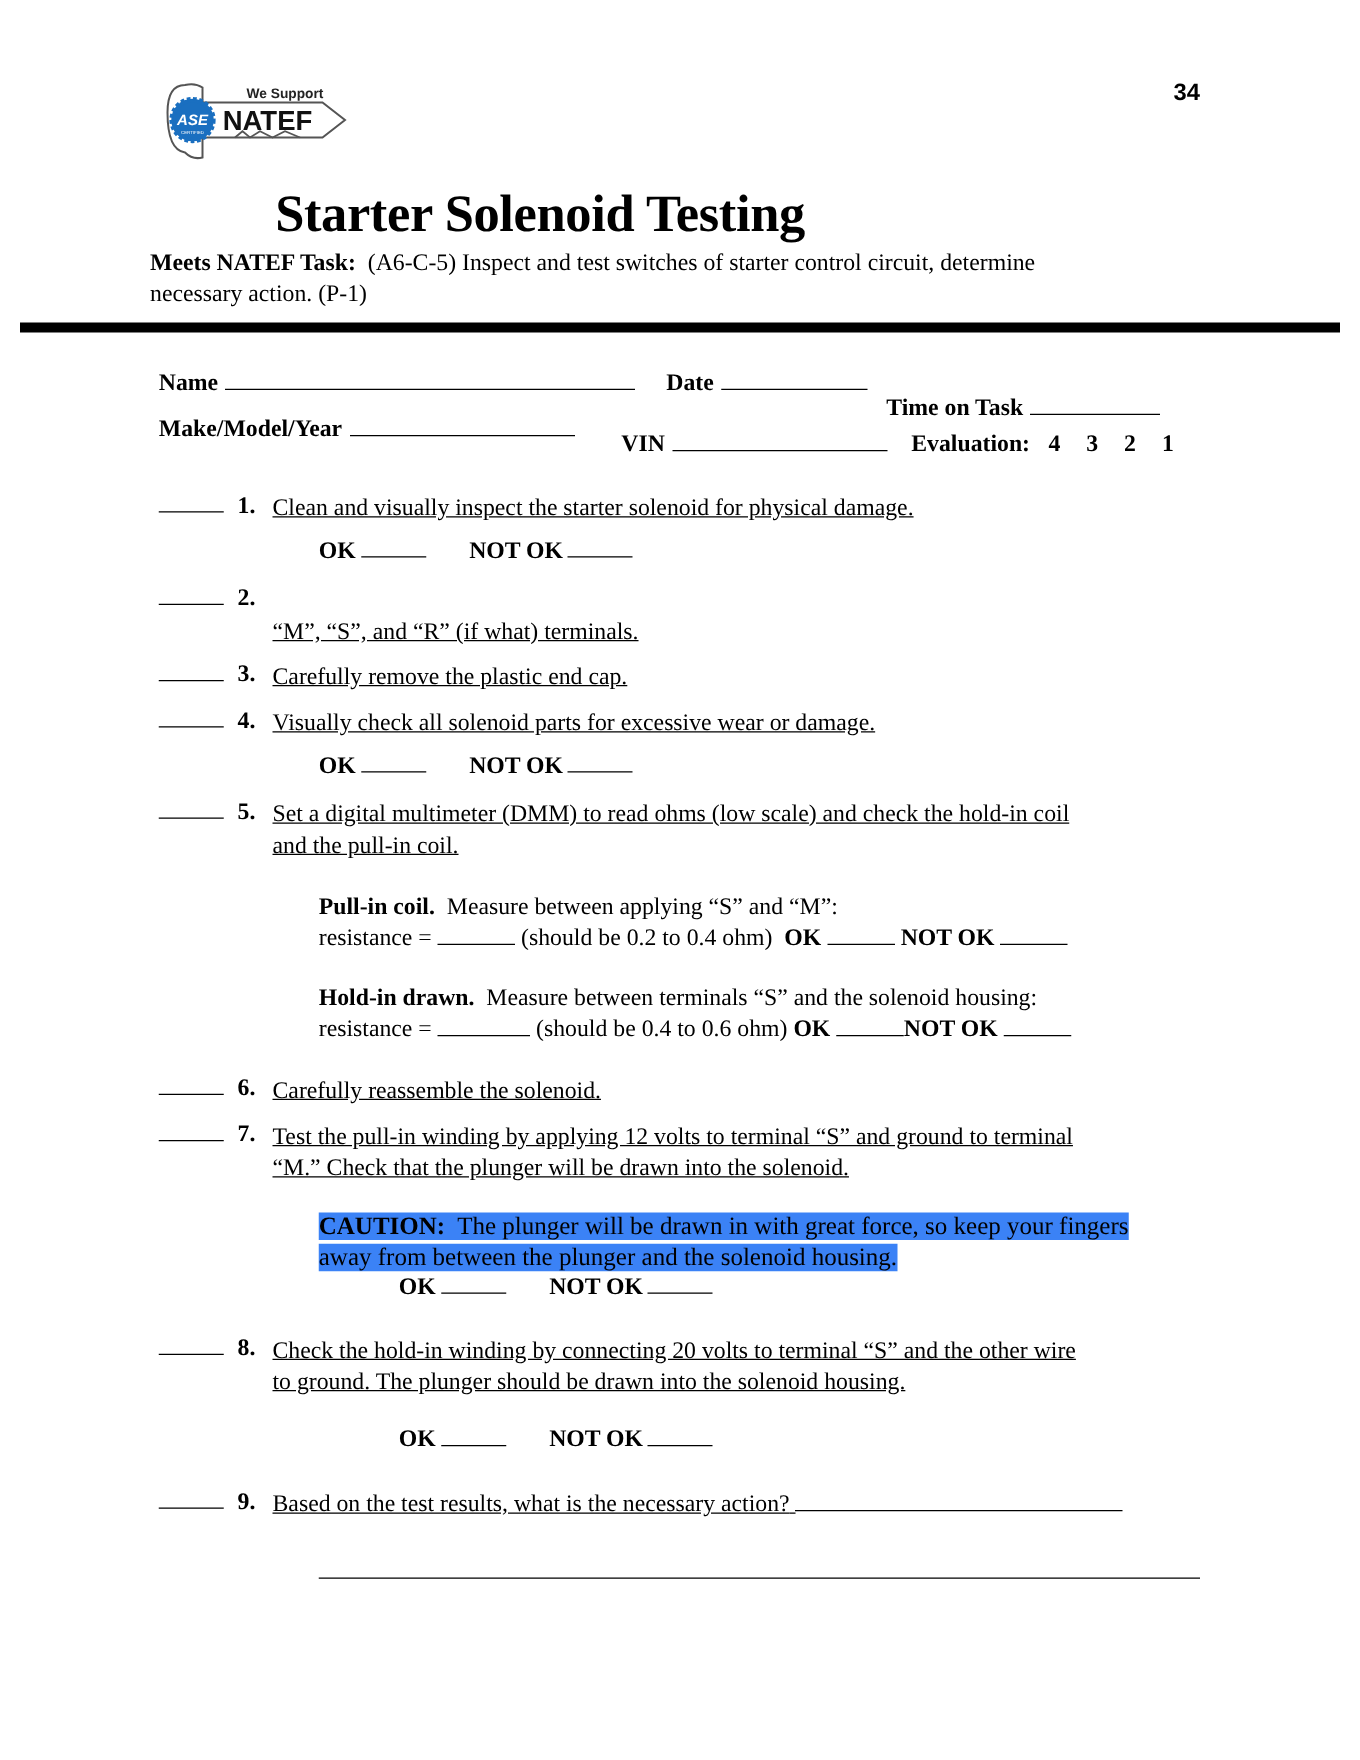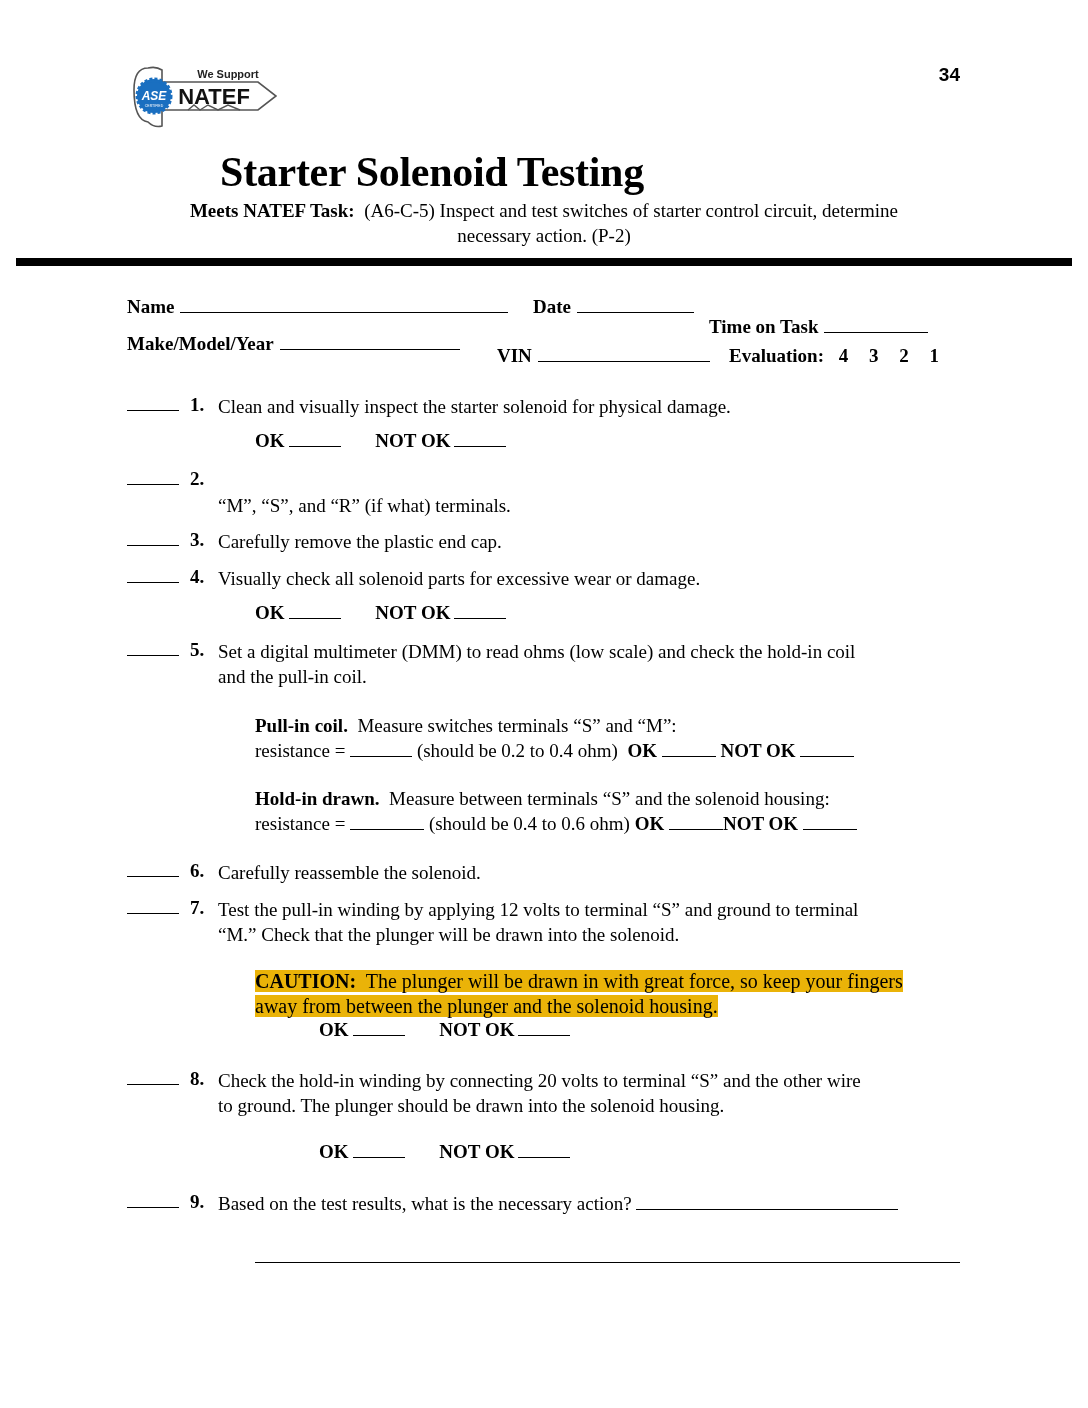--- a/index.html
+++ b/index.html
@@ -4,36 +4,36 @@
 <style>
   html, body { margin: 0; padding: 0; background: #ffffff; }
   body { width: 1088px; height: 1408px; position: relative; overflow: hidden;
          font-family: "Liberation Serif", "DejaVu Serif", serif; color: #000; }
   .abs { position: absolute; }
   .logo { left: 128px; top: 60px; width: 165px; height: 85px; }
   .pagenum { left: 920px; top: 64px; width: 40px; text-align: right;
              font-family: "Liberation Sans", sans-serif; font-weight: bold; font-size: 19px; }
   .title { left: 0; width: 864px; top: 148px; text-align: center;
            font-weight: bold; font-size: 42px; letter-spacing: -0.3px; }
-  .task { left: 120px; width: 848px; top: 198px; text-align: center; font-size: 19px; line-height: 25px; }
+  .task { left: 120px; width: 848px; top: 198px; text-align: left; font-size: 19px; line-height: 25px; }
   .task b { font-weight: bold; }
   .rule { left: 16px; top: 258px; width: 1056px; height: 8px; background: #000; }
   .fld { font-size: 19px; font-weight: bold; white-space: nowrap; }
   .blank { display: inline-block; border-bottom: 1.6px solid #000; vertical-align: baseline; height: 1px; margin-left: 6px; }
   .row { left: 127px; font-size: 19px; white-space: nowrap; }
   .chk { display: inline-block; width: 52px; border-bottom: 1.6px solid #000; height: 1px; vertical-align: baseline; }
   .num { position: absolute; left: 63px; font-weight: bold; }
-  .txt { position: absolute; left: 91px; line-height: 25px; white-space: nowrap; }
+  .txt { position: absolute; left: 91px; line-height: 25px; white-space: nowrap; text-decoration: underline; }
   .okline { font-weight: bold; font-size: 19px; white-space: nowrap; }
   .okline .b { display: inline-block; border-bottom: 1.6px solid #000; height: 1px; vertical-align: baseline; width: 52px; margin-left: 4px; }
   .sub { left: 255px; font-size: 19px; line-height: 25px; white-space: nowrap; }
   .sub b { font-weight: bold; }
   .uline { display: inline-block; border-bottom: 1.2px solid #000; height: 1px; vertical-align: baseline; }
   .caution { left: 255px; top: 969px; width: 692px; font-size: 20px; line-height: 25px; }
-  .caution span.hl { background: #eab308; }
+  .caution span.hl { background: #3b82f6; }
   .line { height: 0; border-top: 1.4px solid #000; }
 </style>
 </head>
 <body>
 
 <div class="abs logo">
   <svg width="165" height="85" viewBox="0 0 165 85">
     <path d="M20 8 Q6 8 6 30 Q6 60 20 62 Q26 68 34 66 L34 50 L130 50 L148 36 L130 22 L34 22 L34 10 Q28 6 20 8 Z" fill="#fff" stroke="#555" stroke-width="1.6"></path>
     <path d="M60 50 L66 45 L72 50 L80 45 L90 50 L100 45 L112 50" fill="none" stroke="#555" stroke-width="1.4"></path>
     <circle cx="26" cy="36" r="17" fill="#1a6fc0" stroke="#1a6fc0" stroke-width="3" stroke-dasharray="3 2"></circle>
@@ -44,21 +44,21 @@
     <text x="86" y="44" text-anchor="middle" font-family="Liberation Sans, sans-serif" font-weight="bold" font-size="22" fill="#111">NATEF</text>
   </svg>
 </div>
 
 <div class="abs pagenum">34</div>
 
 <div class="abs title">Starter Solenoid Testing</div>
 
 <div class="abs task">
   <div><b>Meets NATEF Task:</b>&nbsp; <span>(A6-C-5)  Inspect and test switches of starter control circuit, determine</span></div>
-  <div>necessary action.  (P-2)</div>
+  <div>necessary action.  (P-1)</div>
 </div>
 
 <div class="abs rule"></div>
 
 <div class="abs fld" style="left:127px; top:296px;">
   <span>Name</span><span class="blank" style="width:328px;"></span>
 </div>
 <div class="abs fld" style="left:533px; top:296px;">
   <span>Date</span><span class="blank" style="width:117px;"></span>
 </div>
@@ -112,21 +112,21 @@
   <span style="margin-left:30px;">NOT OK</span><span class="b"></span>
 </div>
 
 <div class="abs row" style="top:639px;">
   <span class="chk"></span>
   <span class="num">5.</span>
   <span class="txt"><span>Set a digital multimeter (DMM) to read ohms (low scale) and check the hold-in coil</span><br><span>and the pull-in coil.</span></span>
 </div>
 
 <div class="abs sub" style="top:713px;">
-  <b>Pull-in coil.</b>&nbsp; <span>Measure switches terminals “S” and “M”:</span><br>
+  <b>Pull-in coil.</b>&nbsp; <span>Measure between applying “S” and “M”:</span><br>
   <span>resistance =</span>
   <span class="uline" style="width:62px;"></span>
   <span>(should be 0.2 to 0.4 ohm)</span>&nbsp;
   <b>OK</b> <span class="uline" style="width:54px; border-bottom-width:1.6px;"></span>
   <b>NOT OK</b> <span class="uline" style="width:54px; border-bottom-width:1.6px;"></span>
 </div>
 
 <div class="abs sub" style="top:786px;">
   <b>Hold-in drawn.</b>&nbsp; <span>Measure between terminals “S” and the solenoid housing:</span><br>
   <span>resistance =</span>

